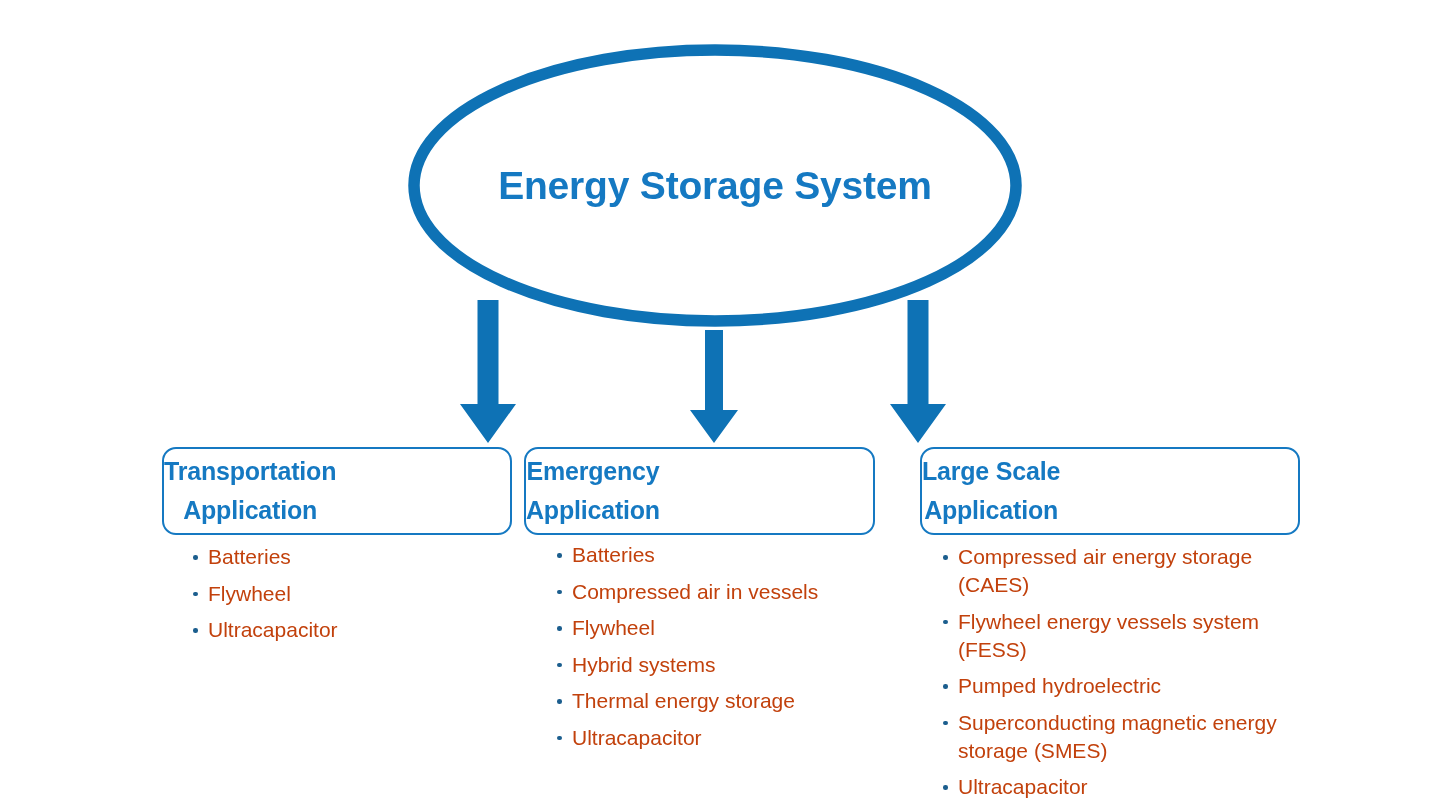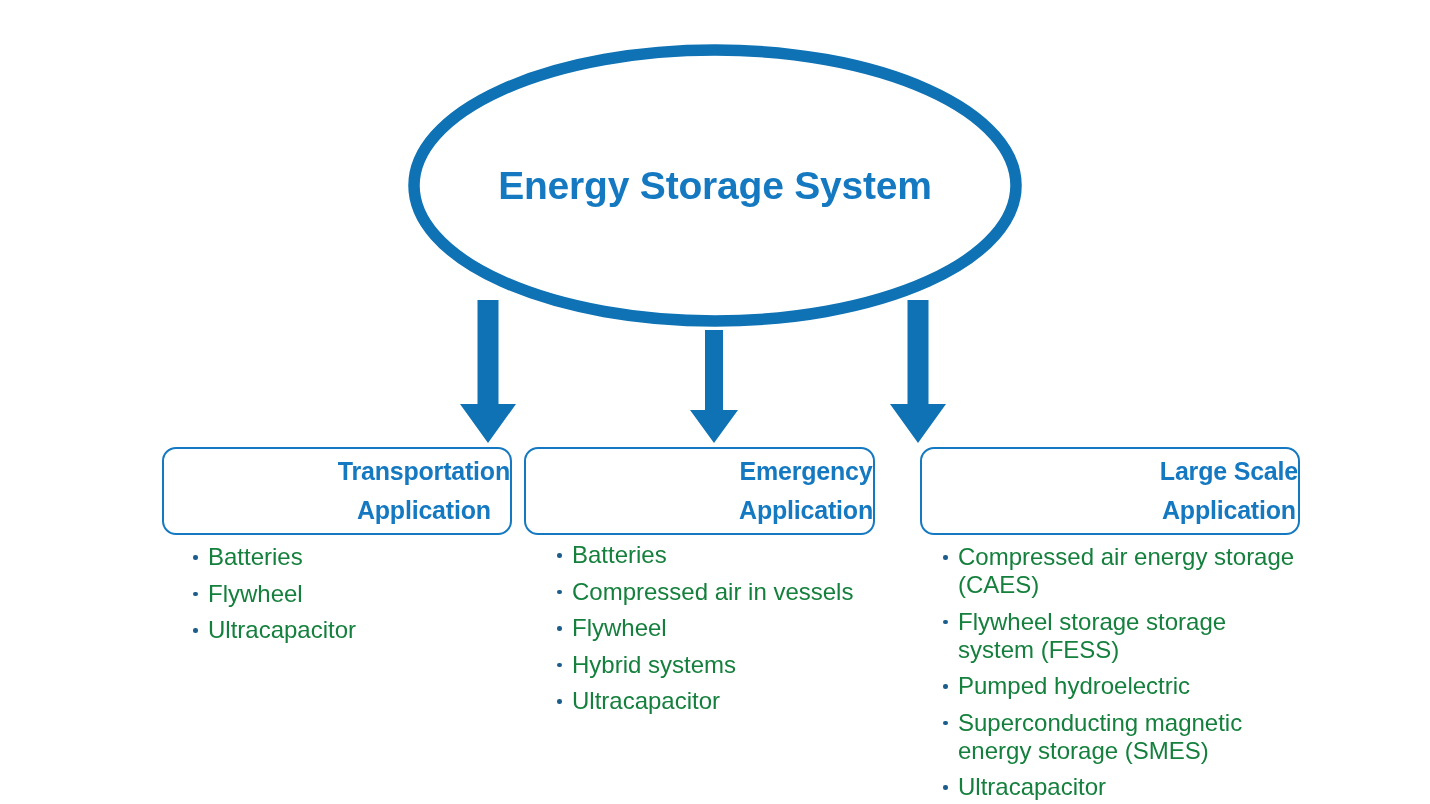--- a/index.html
+++ b/index.html
@@ -61,38 +61,38 @@
   .cat-box {
     position: absolute;
     top: 447px;
     height: 88px;
     border: 2.2px solid #1579c2;
     border-radius: 14px;
     background: #ffffff;
     box-sizing: border-box;
     display: flex;
     align-items: center;
-    justify-content: flex-end;
+    justify-content: flex-start;
   }
   .cat-title {
     text-align: center;
     font-size: 25px;
     font-weight: bold;
     line-height: 1.55;
     color: #1579c2;
     letter-spacing: -0.2px;
   }
   .cat-title .l2 { display: block; }
 
   
   .cat-list {
     position: absolute;
     top: 543px;
-    color: #15803d;
-    font-size: 24px;
+    color: #c2410c;
+    font-size: 21px;
     line-height: 28px;
     box-sizing: border-box;
   }
   .cat-list ul {
     margin: 0;
     padding: 0;
     list-style: none;
   }
   .cat-list li {
     position: relative;
@@ -164,33 +164,34 @@
       <span>Emergency</span>
       <span class="l2">Application</span>
     </div>
   </div>
   <div class="cat-list" id="list-emergency">
     <ul>
       <li><span>Batteries</span></li>
       <li><span>Compressed air in vessels</span></li>
       <li><span>Flywheel</span></li>
       <li><span>Hybrid systems</span></li>
+      <li><span>Thermal energy storage</span></li>
       <li><span>Ultracapacitor</span></li>
     </ul>
   </div>
 
   <div class="cat-box" id="box-largescale">
     <div class="cat-title">
       <span>Large Scale</span>
       <span class="l2">Application</span>
     </div>
   </div>
   <div class="cat-list" id="list-largescale">
     <ul>
       <li><span>Compressed air energy storage (CAES)</span></li>
-      <li><span>Flywheel storage storage system (FESS)</span></li>
+      <li><span>Flywheel energy vessels system (FESS)</span></li>
       <li><span>Pumped hydroelectric</span></li>
       <li><span>Superconducting magnetic energy storage (SMES)</span></li>
       <li><span>Ultracapacitor</span></li>
     </ul>
   </div>
 
 </div>
 
 </body></html>

